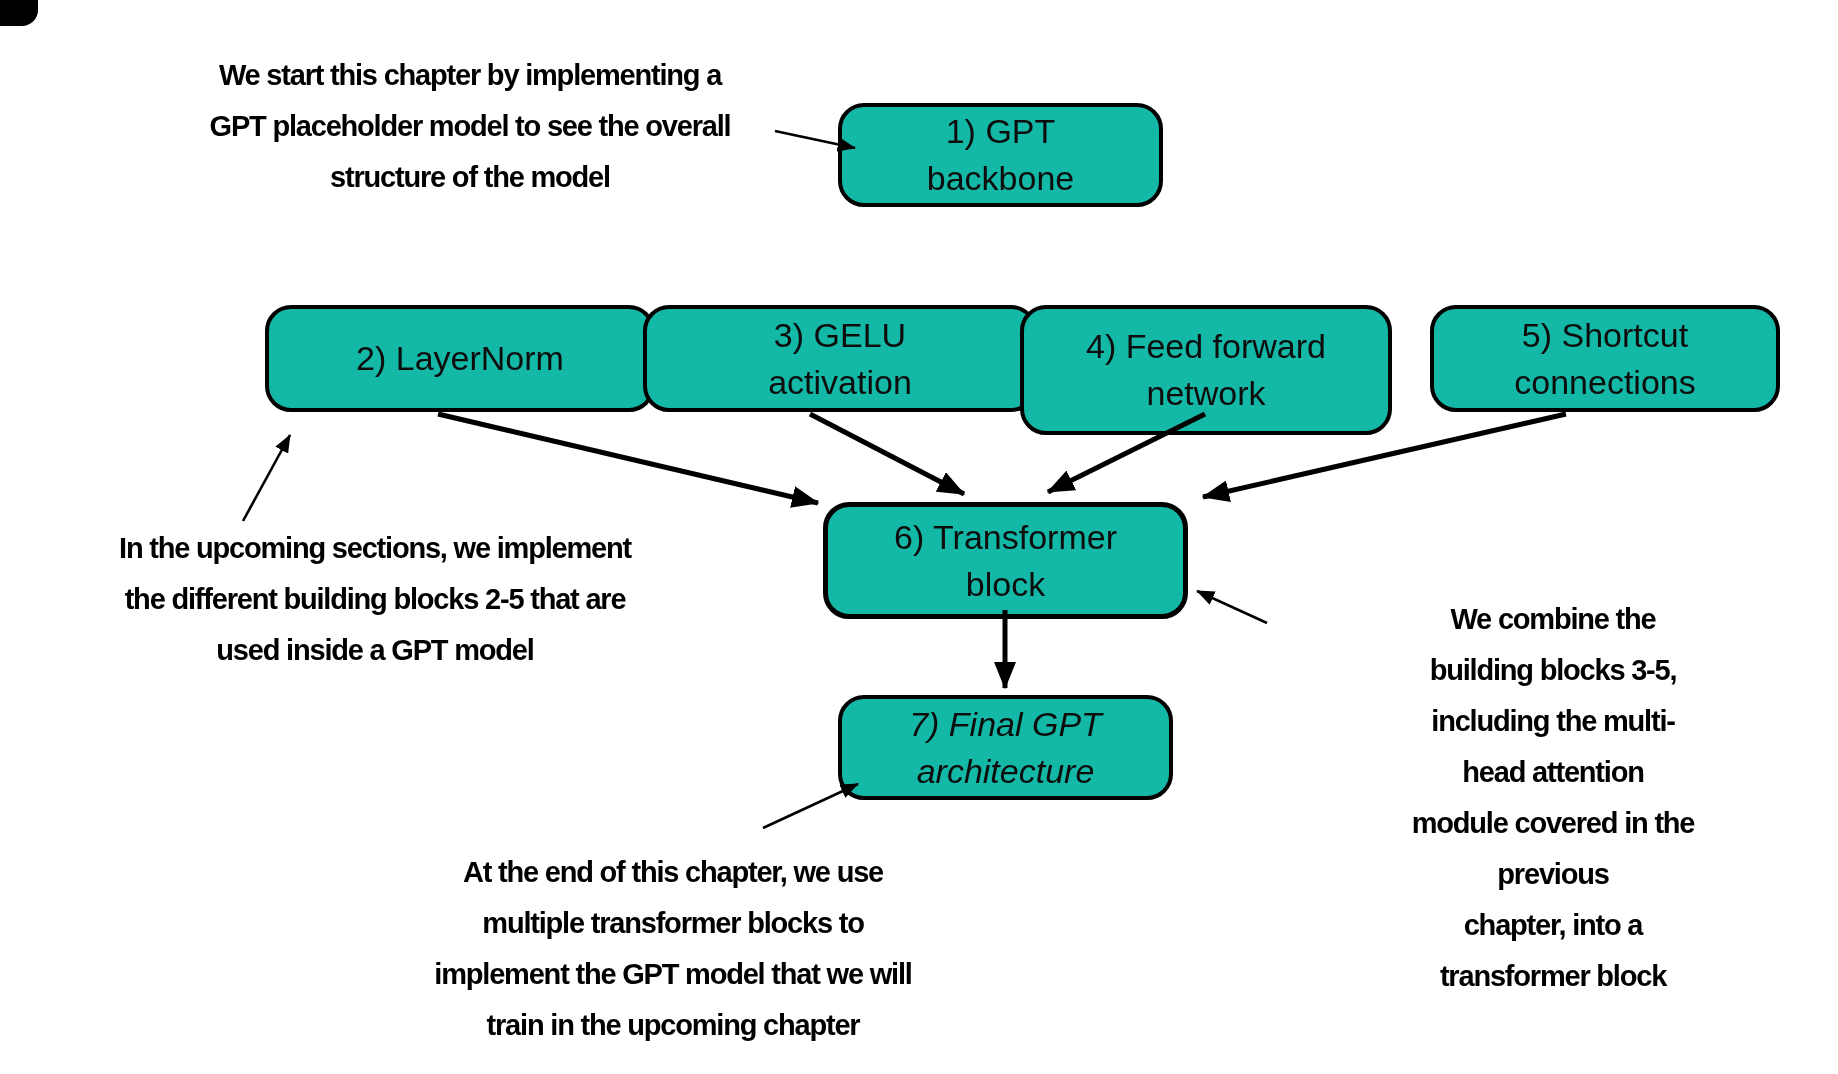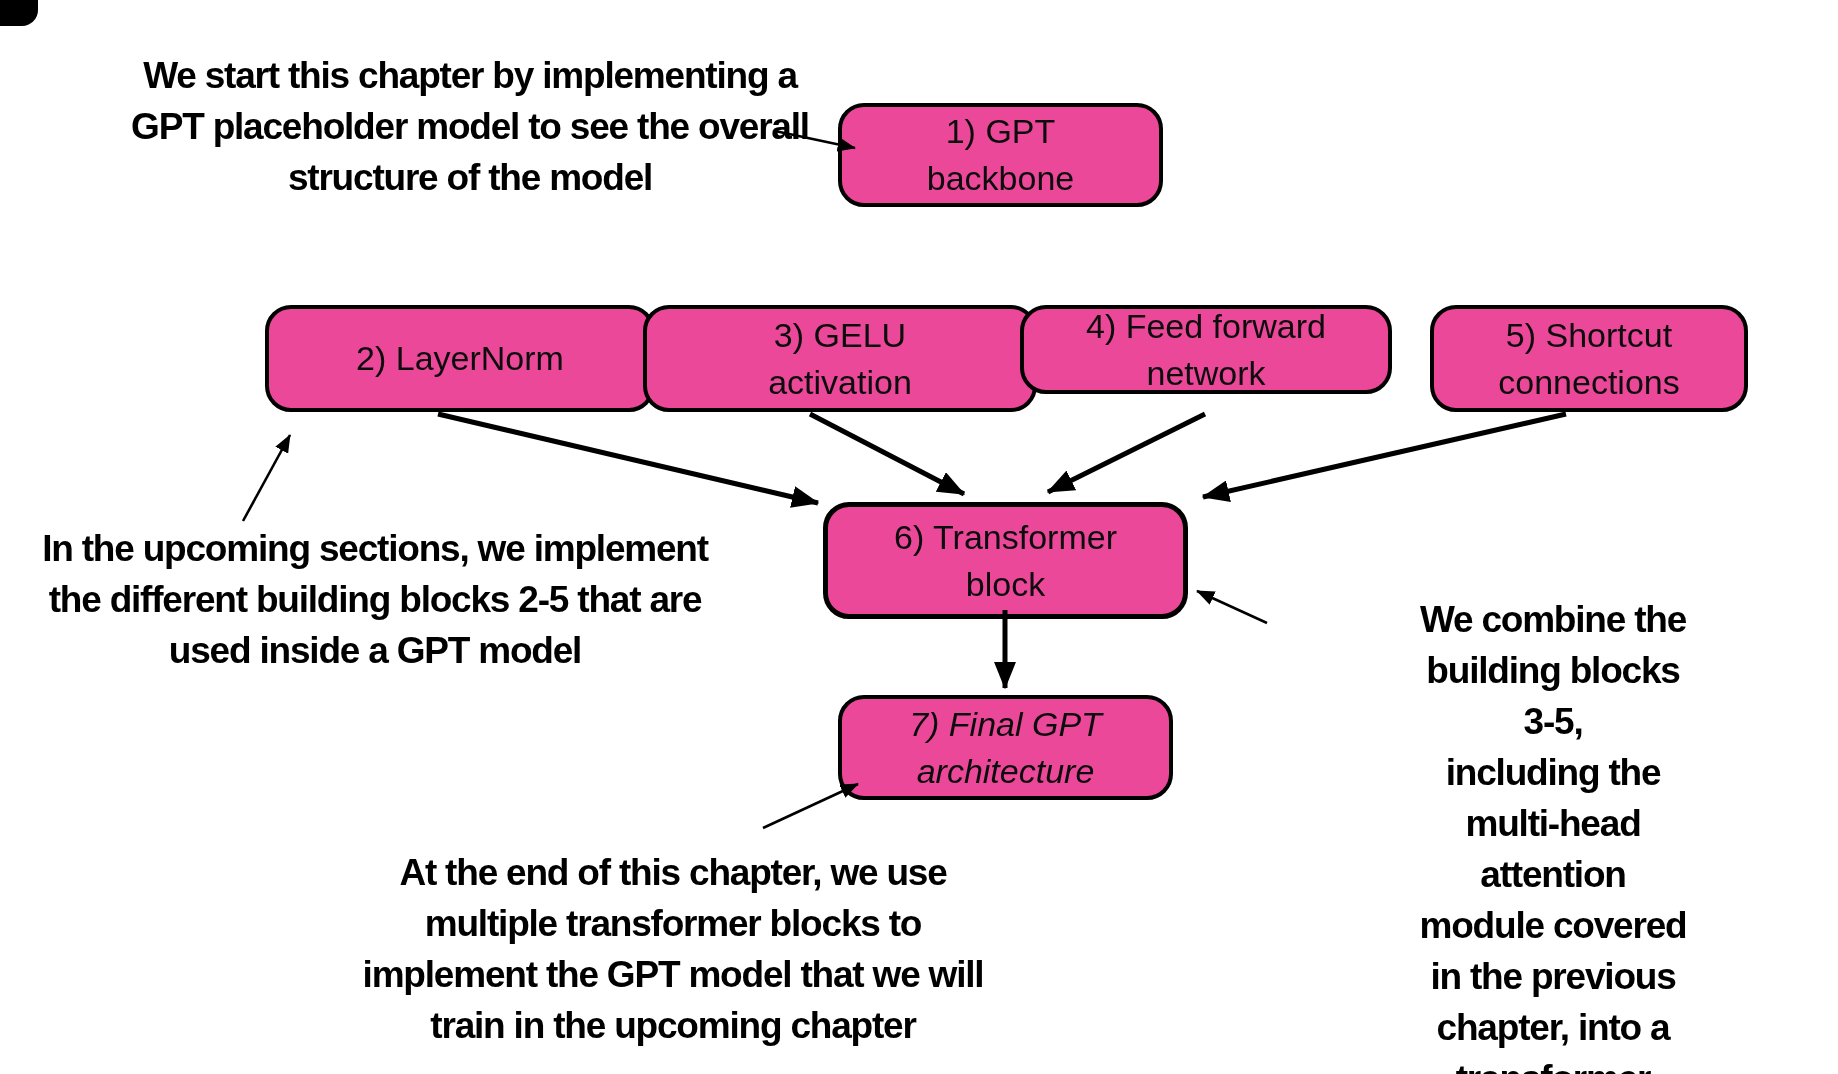--- a/index.html
+++ b/index.html
@@ -24,43 +24,43 @@
   .node {
     position: absolute;
     box-sizing: border-box;
     display: flex;
     align-items: center;
     justify-content: center;
     text-align: center;
     white-space: pre-line;
     border: 4px solid #000;
     border-radius: 26px;
-    background: #ec4899;
+    background: #14b8a6;
     font-size: 34px;
     line-height: 47px;
     color: #0d0d0d;
     z-index: 2;
   }
   #node-gpt-backbone     { left: 838px;  top: 103px; width: 325px; height: 104px; }
   #node-layernorm        { left: 265px;  top: 305px; width: 390px; height: 107px; }
   #node-gelu             { left: 643px;  top: 305px; width: 394px; height: 107px; }
-  #node-feed-forward     { left: 1020px; top: 305px; width: 372px; height: 89px; }
-  #node-shortcut         { left: 1430px; top: 305px; width: 318px; height: 107px; }
+  #node-feed-forward     { left: 1020px; top: 305px; width: 372px; height: 130px; }
+  #node-shortcut         { left: 1430px; top: 305px; width: 350px; height: 107px; }
   #node-transformer      { left: 823px;  top: 502px; width: 365px; height: 117px; border-width: 5px; }
   #node-final-gpt        { left: 838px;  top: 695px; width: 335px; height: 105px; font-style: italic; }
 
   
   .note {
     position: absolute;
     transform: translateX(-50%);
     text-align: center;
     white-space: pre-line;
     font-weight: bold;
     font-stretch: semi-condensed;
-    font-size: 37px;
+    font-size: 29px;
     line-height: 51px;
     letter-spacing: -1.2px;
     color: #000;
     z-index: 2;
   }
   #note-backbone    { left: 470px;  top: 50px;  }
   #note-blocks      { left: 375px;  top: 523px; }
   #note-transformer { left: 1553px; top: 594px; }
   #note-final       { left: 673px;  top: 847px; }
 

